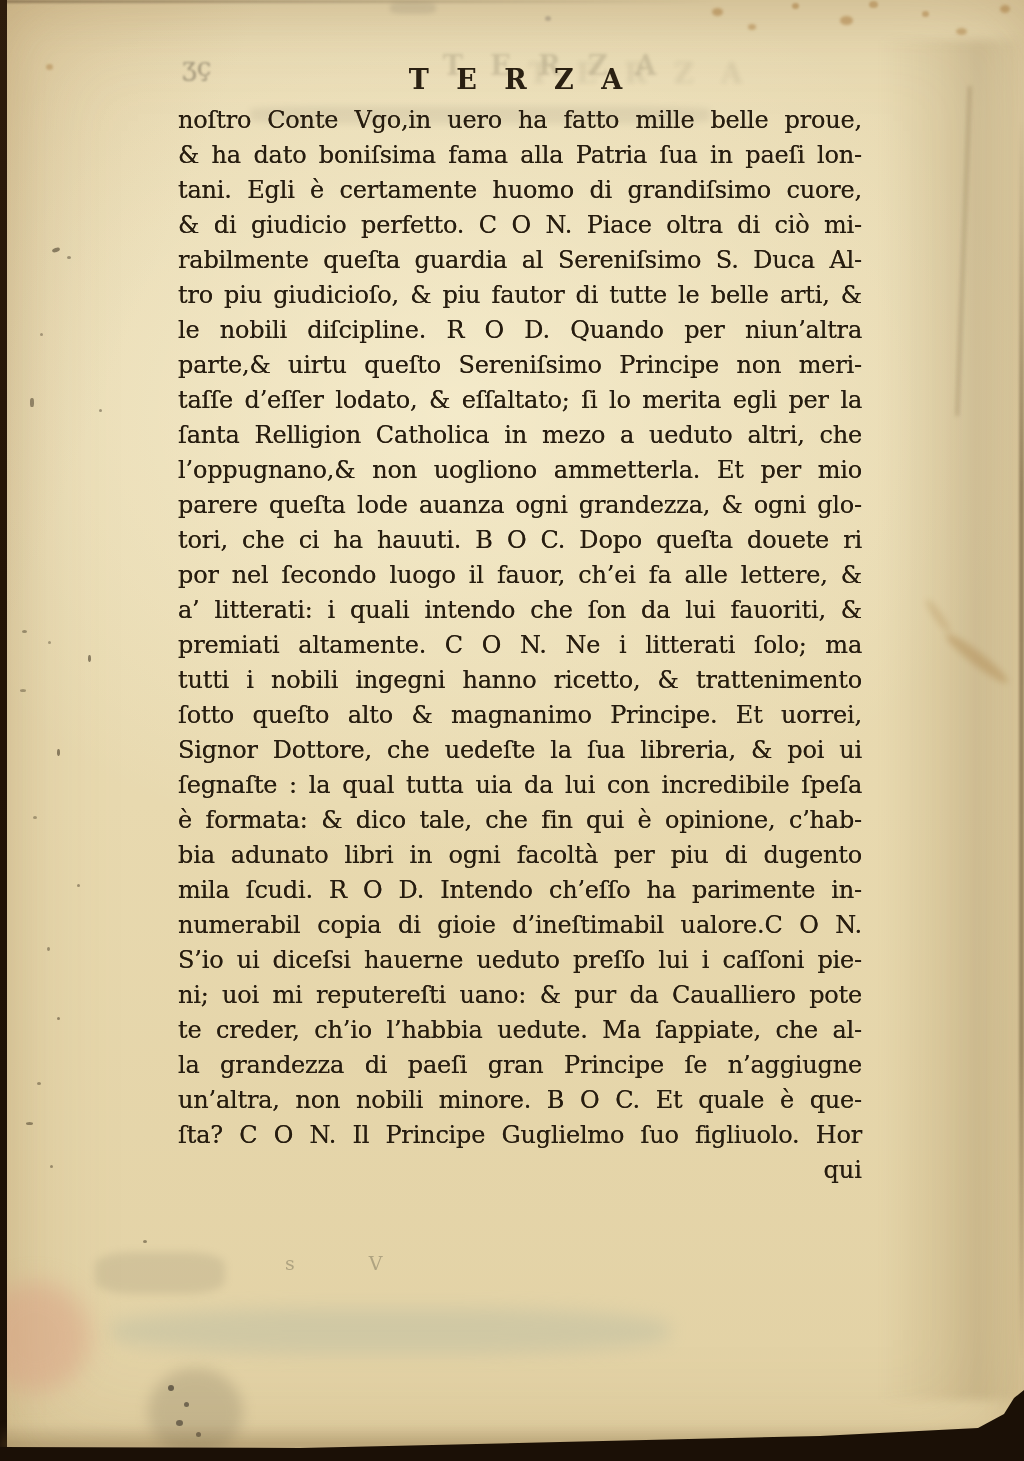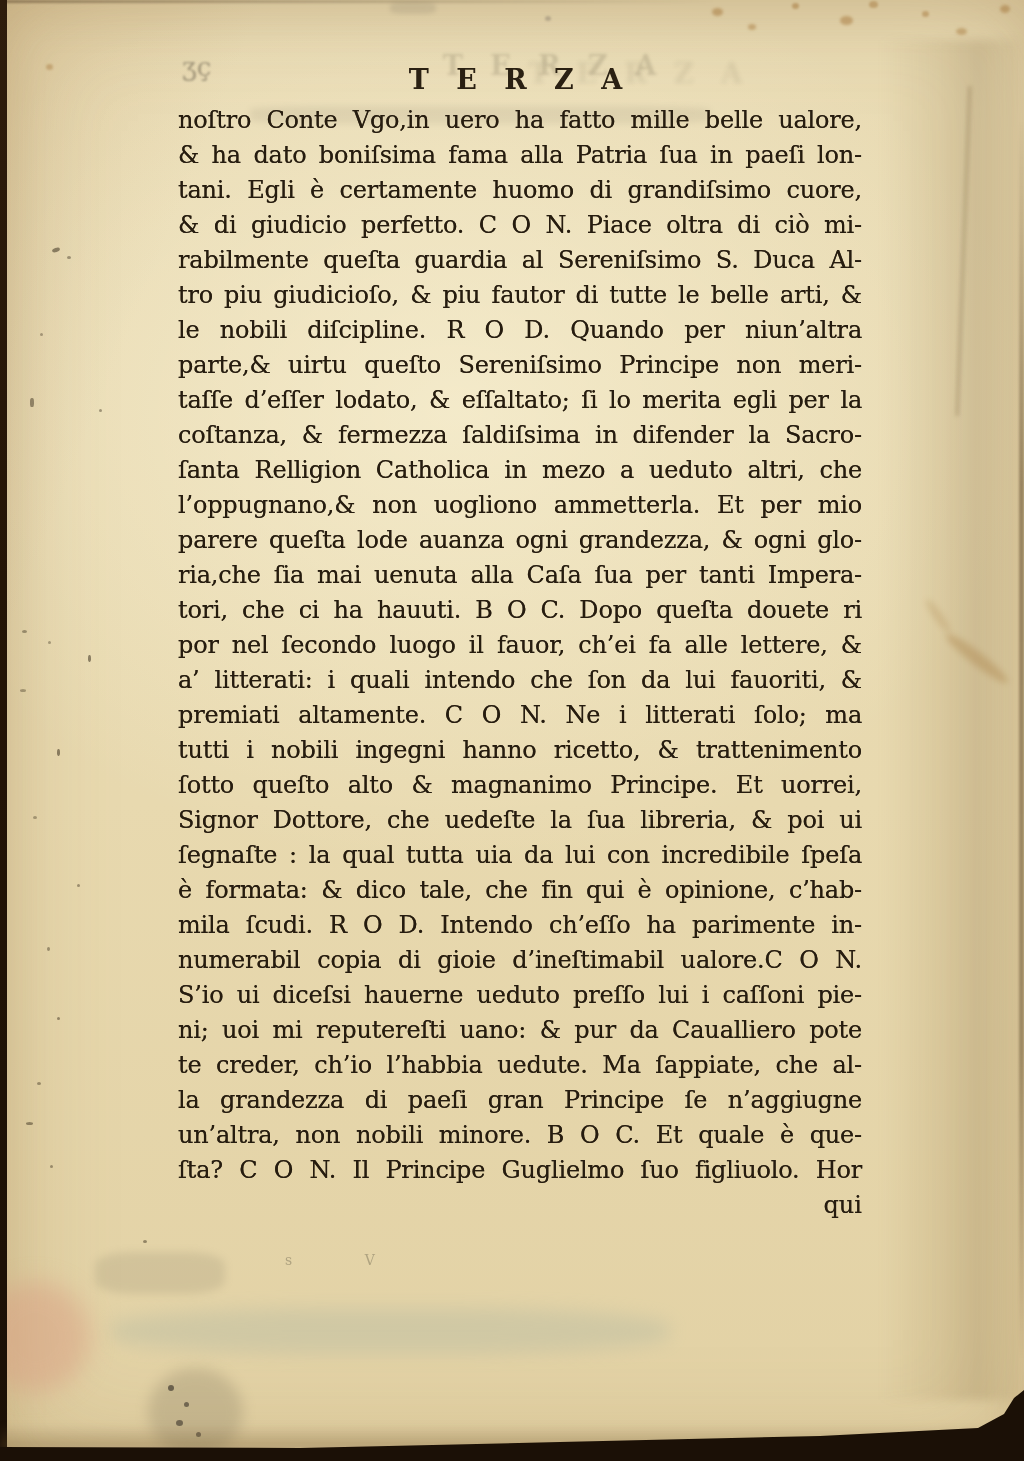--- a/index.html
+++ b/index.html
@@ -73,21 +73,21 @@
   }
   .catchword-row{
     height:35px;line-height:35px;font-size:24px;
     text-align:right;text-shadow:0 0 .5px rgba(38,28,15,.8);
   }
   
   .blob{position:absolute;border-radius:50%;}
   .speck{position:absolute;background:#2e2414;border-radius:50%;}
   .ghost-letters{
     position:absolute;left:285px;top:1252px;width:200px;
-    color:rgba(90,84,66,.38);font-size:14px;letter-spacing:34px;
+    color:rgba(90,84,66,.38);font-size:19px;letter-spacing:34px;
     filter:blur(.6px);
   }
   .scribble{
     position:absolute;left:182px;top:52px;width:40px;height:44px;
     color:rgba(95,88,70,.5);font-size:26px;filter:blur(.8px);
   }
 </style>
 </head>
 <body>
 
@@ -142,43 +142,42 @@
   <div class="speck" style="left:37px;top:1082px;width:4px;height:3px;opacity:.4;"></div>
   <div class="speck" style="left:26px;top:1122px;width:7px;height:3px;opacity:.45;"></div>
   <div class="speck" style="left:50px;top:1165px;width:3px;height:3px;opacity:.4;"></div>
   <div class="speck" style="left:143px;top:1240px;width:4px;height:3px;opacity:.45;"></div>
 
   <div class="scribble">ʒç</div>
 
   <div class="textcol">
     <div class="running-header">T E R Z A</div>
     <div class="lines">
-      <div class="line">noſtro Conte Vgo,in uero ha fatto mille belle ualore,</div>
+      <div class="line">noſtro Conte Vgo,in uero ha fatto mille belle proue,</div>
       <div class="line">&amp; ha dato boniſsima fama alla Patria ſua in paeſi lon-</div>
       <div class="line">tani. Egli è certamente huomo di grandiſsimo cuore,</div>
       <div class="line">&amp; di giudicio perfetto. C O N. Piace oltra di ciò mi-</div>
       <div class="line">rabilmente queſta guardia al Sereniſsimo S. Duca Al-</div>
       <div class="line">tro piu giudicioſo, &amp; piu fautor di tutte le belle arti, &amp;</div>
       <div class="line">le nobili diſcipline. R O D. Quando per niun’altra</div>
       <div class="line">parte,&amp; uirtu queſto Sereniſsimo Principe non meri-</div>
       <div class="line">taſſe d’eſſer lodato, &amp; eſſaltato; ſi lo merita egli per la</div>
-      <div class="line">coſtanza, &amp; fermezza ſaldiſsima in difender la Sacro-</div>
       <div class="line">ſanta Relligion Catholica in mezo a ueduto altri, che</div>
       <div class="line">l’oppugnano,&amp; non uogliono ammetterla. Et per mio</div>
       <div class="line">parere queſta lode auanza ogni grandezza, &amp; ogni glo-</div>
-      <div class="line">ria,che ſia mai uenuta alla Caſa ſua per tanti Impera-</div>
       <div class="line">tori, che ci ha hauuti. B O C. Dopo queſta douete ri</div>
       <div class="line">por nel ſecondo luogo il fauor, ch’ei fa alle lettere, &amp;</div>
       <div class="line">a’ litterati: i quali intendo che ſon da lui fauoriti, &amp;</div>
       <div class="line">premiati altamente. C O N. Ne i litterati ſolo; ma</div>
       <div class="line">tutti i nobili ingegni hanno ricetto, &amp; trattenimento</div>
       <div class="line">ſotto queſto alto &amp; magnanimo Principe. Et uorrei,</div>
       <div class="line">Signor Dottore, che uedeſte la ſua libreria, &amp; poi ui</div>
       <div class="line">ſegnaſte : la qual tutta uia da lui con incredibile ſpeſa</div>
       <div class="line">è formata: &amp; dico tale, che fin qui è opinione, c’hab-</div>
+      <div class="line">bia adunato libri in ogni facoltà per piu di dugento</div>
       <div class="line">mila ſcudi. R O D. Intendo ch’eſſo ha parimente in-</div>
       <div class="line">numerabil copia di gioie d’ineſtimabil ualore.C O N.</div>
       <div class="line">S’io ui diceſsi hauerne ueduto preſſo lui i caſſoni pie-</div>
       <div class="line">ni; uoi mi reputereſti uano: &amp; pur da Caualliero pote</div>
       <div class="line">te creder, ch’io l’habbia uedute. Ma ſappiate, che al-</div>
       <div class="line">la grandezza di paeſi gran Principe ſe n’aggiugne</div>
       <div class="line">un’altra, non nobili minore. B O C. Et quale è que-</div>
       <div class="line">ſta? C O N. Il Principe Guglielmo ſuo figliuolo. Hor</div>
       <div class="catchword-row">qui</div>
     </div>

